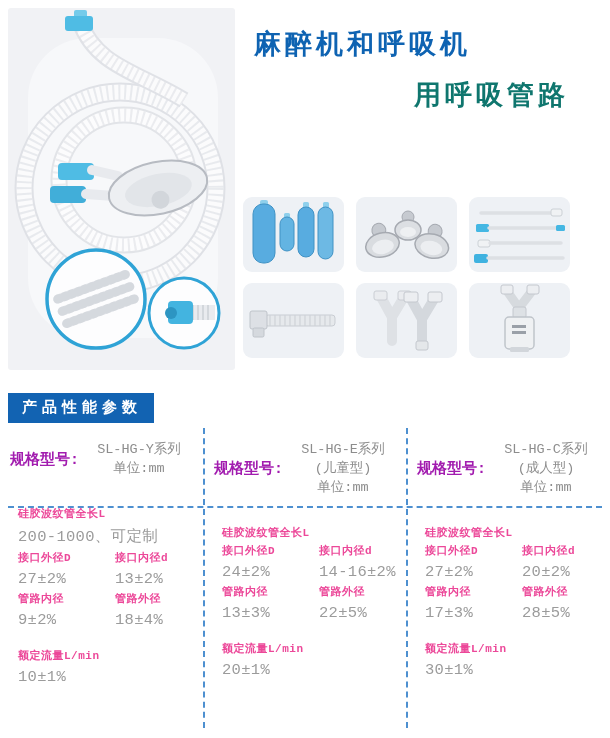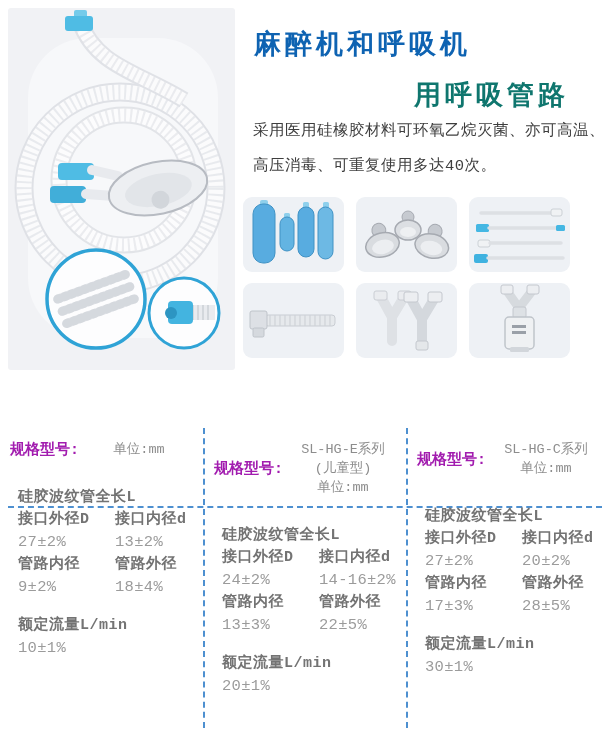--- a/index.html
+++ b/index.html
@@ -29,21 +29,21 @@
          font-size:15px;font-weight:700;letter-spacing:5px;padding:5px 12px 6px 14px;}
 
   
   .vdiv{position:absolute;top:428px;height:300px;width:0;border-left:2px dashed #4e90d0;}
   .hdiv{position:absolute;left:8px;top:506px;width:594px;height:0;border-top:2px dashed #4e90d0;}
   .spec-col{position:absolute;top:428px;width:203px;}
   .spec-head{display:flex;align-items:center;padding:12px 4px 0 10px;}
   .spec-label{font-size:15px;font-weight:700;color:#a21caf;white-space:nowrap;}
   .series{flex:1;text-align:center;color:#8d8d8d;font-size:13.5px;line-height:19px;}
   .col-body{margin-top:28px;padding:0 8px 0 18px;}
-  .lbl{font-size:15px;font-weight:700;color:#737373;letter-spacing:0.5px;}
+  .lbl{font-size:11px;font-weight:700;color:#ec4899;letter-spacing:0.5px;}
   .val{font-size:15.5px;color:#9b9b9b;margin-top:5px;letter-spacing:0.3px;}
   .row-pair{display:grid;grid-template-columns:97px 1fr;margin-top:3px;}
   .row-flow{margin-top:19px;}
 </style>
 </head>
 <body>
 
 <div id="page">
 
   <div class="photo">
@@ -91,24 +91,20 @@
         <rect x="183" y="297" width="24" height="15" fill="#e9ebef"></rect>
         <path d="M 185,297 V 312 M 190,297 V 312 M 195,297 V 312 M 200,297 V 312" stroke="#d3d7dc" stroke-width="2"></path>
         <rect x="160" y="293" width="25" height="23" rx="4" fill="#43b4e0"></rect>
         <circle cx="163" cy="305" r="6" fill="#2d95c2"></circle>
       </g>
     </svg>
   </div>
 
   <div class="title-l1">麻醉机和呼吸机</div>
   <div class="title-l2">用呼吸管路</div>
-  <div class="desc">
-    <span>采用医用硅橡胶材料可环氧乙烷灭菌、亦可高温、</span><br>
-    <span>高压消毒、可重复使用多达40次。</span>
-  </div>
 
   <div class="gallery">
     <div class="tile">
       <svg width="101" height="75" viewBox="0 0 101 75">
         <rect x="17" y="3" width="8" height="6" rx="2" fill="#8fd0ec"></rect>
         <rect x="10" y="7" width="22" height="59" rx="10" fill="#58ace0" stroke="#4092c4"></rect>
         <rect x="41" y="16" width="6" height="5" rx="1.5" fill="#8fd0ec"></rect>
         <rect x="37" y="20" width="14" height="34" rx="7" fill="#63b4e2" stroke="#4092c4"></rect>
         <rect x="60" y="5" width="6" height="6" rx="1.5" fill="#8fd0ec"></rect>
         <rect x="55" y="10" width="16" height="50" rx="8" fill="#58ace0" stroke="#4092c4"></rect>
@@ -176,35 +172,38 @@
         <rect x="58" y="2" width="12" height="9" rx="2" fill="#eceef1" stroke="#c4c8ce"></rect>
         <rect x="44" y="24" width="13" height="11" rx="2" fill="#dde1e5" stroke="#c4c8ce"></rect>
         <rect x="36" y="34" width="29" height="32" rx="4" fill="#eff1f3" stroke="#bfc4ca" stroke-width="1.5"></rect>
         <rect x="43" y="42" width="14" height="3" fill="#9aa0a8"></rect>
         <rect x="43" y="48" width="14" height="3" fill="#9aa0a8"></rect>
         <rect x="41" y="64" width="19" height="5" rx="1.5" fill="#d2d6db"></rect>
       </svg>
     </div>
   </div>
 
+  <div class="badge">产品性能参数</div>
 
   <div class="vdiv" style="left:203px"></div>
   <div class="vdiv" style="left:406px"></div>
   <div class="hdiv"></div>
 
   <div class="spec-col" style="left:0">
     <div class="spec-head">
       <span class="spec-label">规格型号:</span>
       <span class="series">
+        <div>SL-HG-Y系列</div>
         <div>单位:mm</div>
       </span>
     </div>
     <div class="col-body">
       <div class="row-full">
         <div class="lbl">硅胶波纹管全长L</div>
+        <div class="val">200-1000、可定制</div>
       </div>
       <div class="row-pair">
         <div>
           <div class="lbl">接口外径D</div>
           <div class="val">27±2%</div>
         </div>
         <div>
           <div class="lbl">接口内径d</div>
           <div class="val">13±2%</div>
         </div>
@@ -264,20 +263,21 @@
         <div class="val">20±1%</div>
       </div>
     </div>
   </div>
 
   <div class="spec-col" style="left:407px">
     <div class="spec-head">
       <span class="spec-label">规格型号:</span>
       <span class="series">
         <div>SL-HG-C系列</div>
+        <div>(成人型)</div>
         <div>单位:mm</div>
       </span>
     </div>
     <div class="col-body">
       <div class="row-full">
         <div class="lbl">硅胶波纹管全长L</div>
       </div>
       <div class="row-pair">
         <div>
           <div class="lbl">接口外径D</div>

